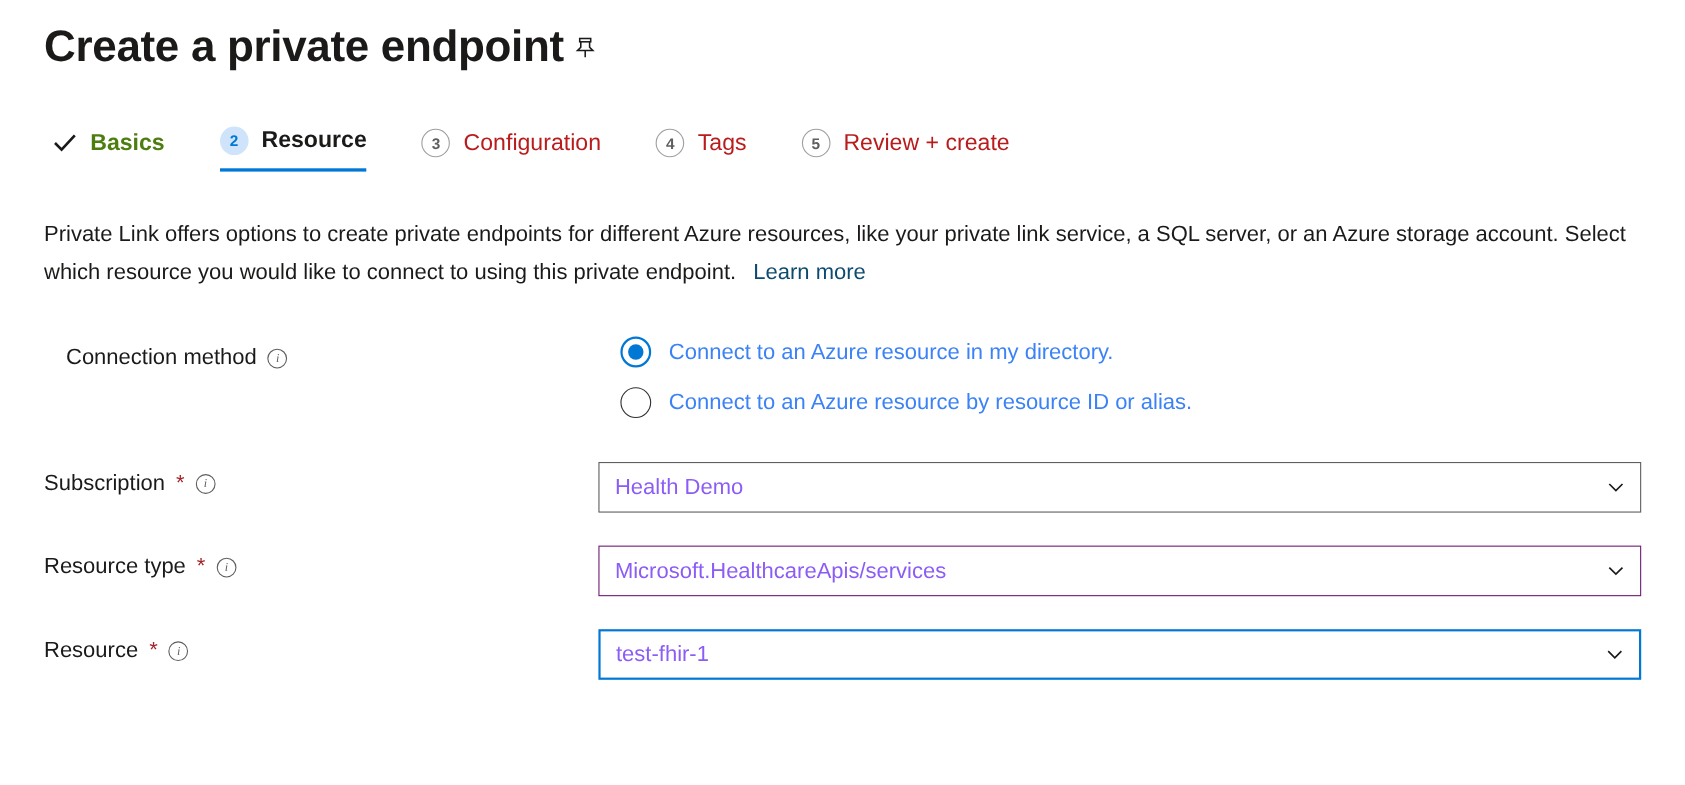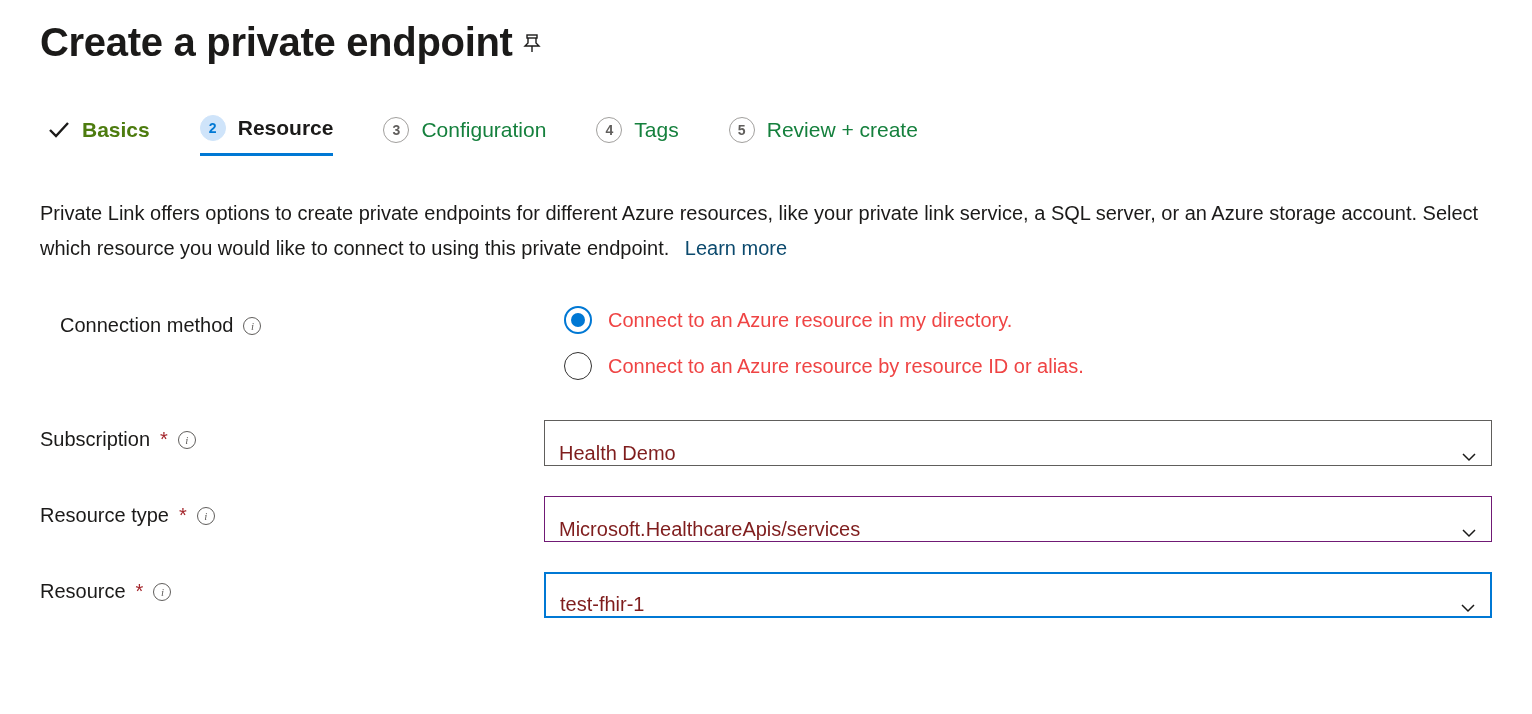--- a/index.html
+++ b/index.html
@@ -38,21 +38,21 @@
     .tab {
       display: flex;
       align-items: center;
       gap: 12px;
       padding-bottom: 12px;
       cursor: pointer;
     }
     .tab.active { border-bottom: 3px solid #0078d4; }
     .tab.completed .tab-label { color: #4d7c0f; font-weight: 700; }
     .tab.active .tab-label { color: #1b1a19; font-weight: 700; }
-    .tab.pending .tab-label { color: #15803d; font-weight: 400; }
+    .tab.pending .tab-label { color: #b91c1c; font-weight: 400; }
     .tab-label { font-size: 21px; }
     .check-icon {
       width: 24px;
       height: 24px;
       display: inline-flex;
       align-items: center;
       justify-content: center;
     }
     .step-circle {
       width: 26px; height: 26px;
@@ -119,33 +119,33 @@
       align-items: center;
       justify-content: center;
       flex-shrink: 0;
     }
     .radio-circle.selected { border: 2px solid #0078d4; }
     .radio-dot {
       width: 14px; height: 14px;
       border-radius: 50%;
       background: #0078d4;
     }
-    .radio-text { font-size: 20px; color: #ef4444; }
+    .radio-text { font-size: 20px; color: #3b82f6; }
     .select-box {
       width: 100%;
       height: 46px;
       border: 1px solid #605e5c;
       background: #fff;
       display: flex;
-      align-items: flex-end;
+      align-items: center;
       justify-content: space-between;
       padding: 0 14px;
       cursor: pointer;
       font-size: 20px;
-      color: #7f1d1d;
+      color: #8b5cf6;
     }
     .select-box.purple { border: 1px solid #701a75; }
     .select-box.blue-focus { border: 2px solid #0078d4; }
     .chevron-down {
       width: 16px; height: 16px;
       display: inline-flex;
       align-items: center;
       justify-content: center;
     }
   </style>

